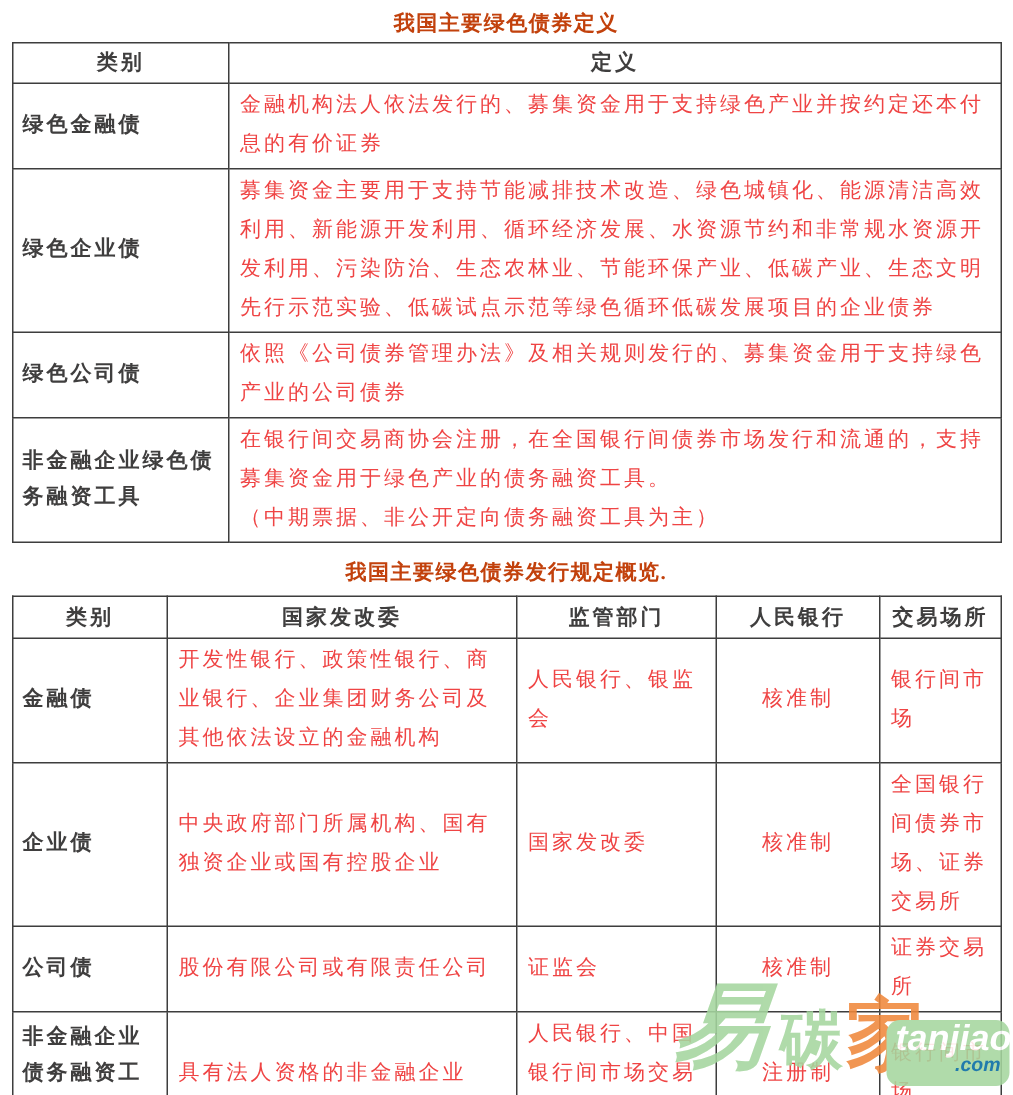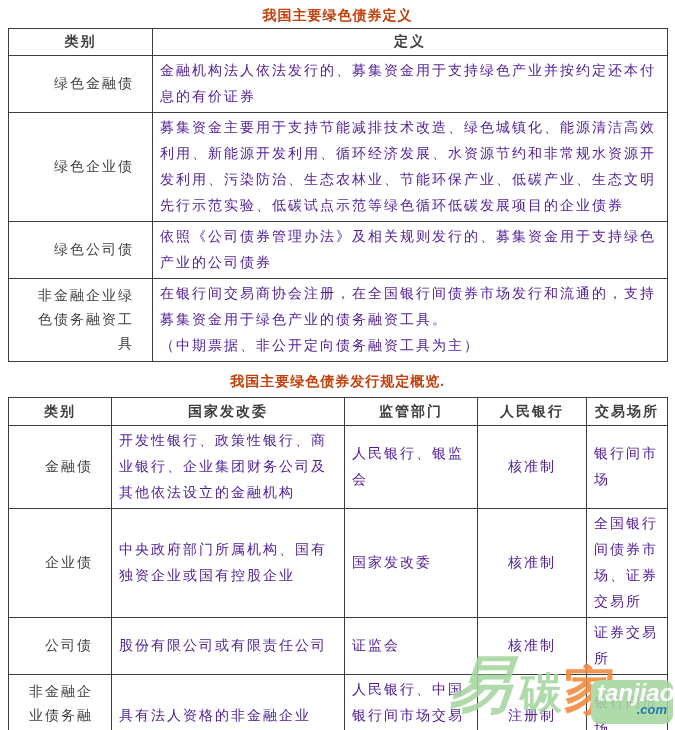--- a/index.html
+++ b/index.html
@@ -24,25 +24,25 @@
   }
   .tbl th, .tbl td {
     border: 1px solid #3d3d3d; vertical-align: middle;
     font-size: 14px;
   }
   .tbl th {
     font-weight: bold; color: #3f3e3e; text-align: center;
     letter-spacing: 2px;
   }
   .label-cell {
-    font-weight: normal; color: #3f3e3e; text-align: right;
-    letter-spacing: 2px; line-height: 24px; padding: 2px 18px;
+    font-weight: bold; color: #3f3e3e; text-align: left;
+    letter-spacing: 2px; line-height: 24px; padding: 2px 6px;
   }
   .body-cell {
-    color: #4c1d95; letter-spacing: 2px; line-height: 26px;
+    color: #ef4444; letter-spacing: 2px; line-height: 26px;
     text-align: left; padding: 2px 7px; white-space: pre-line;
   }
   .center { text-align: center; margin-top: 46px; }
 
   
   .t1 col.c1 { width: 144px; } .t1 col.c2 { width: 515px; }
   .t1 tr.hr  { height: 27px; }
   .t1 tr.r0  { height: 48px; }
   .t1 tr.r1  { height: 104px; }
   .t1 tr.r2  { height: 49px; }

